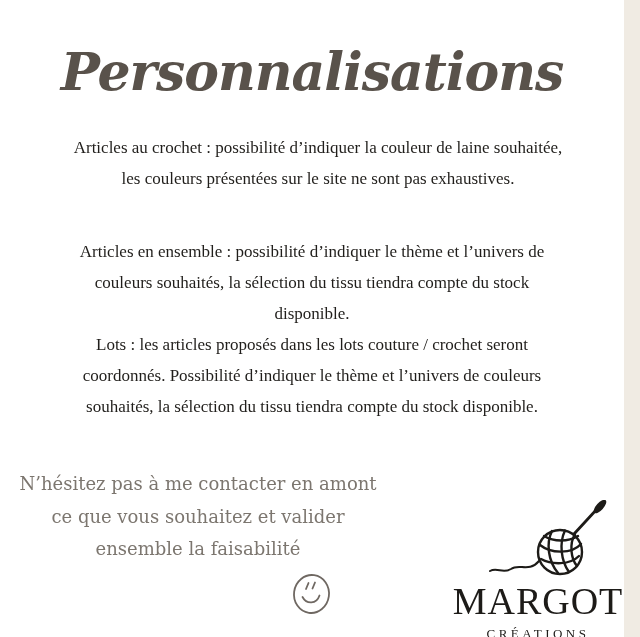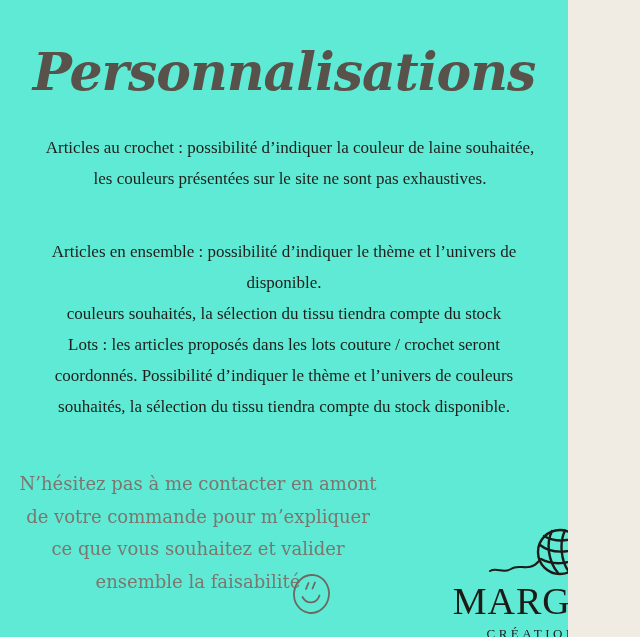--- a/index.html
+++ b/index.html
@@ -1,16 +1,16 @@
 <!DOCTYPE html>
 <html><head>
 <meta charset="utf-8">
 <style>
   html,body{margin:0;padding:0;background:#f0ebe3;}
-  .page{position:relative;width:568px;height:637px;background:#5eead4;overflow:hidden;
+  .page{position:relative;width:624px;height:637px;background:#ffffff;overflow:hidden;
         font-family:"Liberation Serif",serif;}
 
   .title{position:absolute;top:6px;left:0;width:100%;text-align:center;
          font-family:"DejaVu Serif",serif;font-style:italic;font-weight:bold;
          font-size:52px;letter-spacing:-1px;color:#59524b;}
 
   .para{position:absolute;left:0;width:100%;text-align:center;
         color:#201e1b;font-size:17px;line-height:31px;
         font-family:"Liberation Serif",serif;}
   .para .line{white-space:nowrap;}
@@ -40,33 +40,32 @@
 
   <h1 class="title">Personnalisations</h1>
 
   <div class="para para-crochet">
     <div class="line">Articles au crochet : possibilité d’indiquer la couleur de laine souhaitée,</div>
     <div class="line">les couleurs présentées sur le site ne sont pas exhaustives.</div>
   </div>
 
   <div class="para para-couture">
     <div class="line">Articles en ensemble : possibilité d’indiquer le thème et l’univers de</div>
+    <div class="line">couleurs souhaités, la sélection du tissu tiendra compte du stock</div>
     <div class="line">disponible.</div>
-    <div class="line">couleurs souhaités, la sélection du tissu tiendra compte du stock</div>
   </div>
 
   <div class="para para-lots">
     <div class="line">Lots : les articles proposés dans les lots couture / crochet seront</div>
     <div class="line">coordonnés. Possibilité d’indiquer le thème et l’univers de couleurs</div>
     <div class="line">souhaités, la sélection du tissu tiendra compte du stock disponible.</div>
   </div>
 
   <div class="note">
     <div class="line">N’hésitez pas à me contacter en amont</div>
-    <div class="line">de votre commande pour m’expliquer</div>
     <div class="line">ce que vous souhaitez et valider</div>
     <div class="line">ensemble la faisabilité</div>
   </div>
 
   <svg class="smiley" viewBox="0 0 46 48" fill="none" stroke="#6f6862" stroke-width="1.8" stroke-linecap="round">
     <ellipse cx="22.5" cy="24" rx="17.5" ry="19" transform="rotate(8 22.5 24)"></ellipse>
     <path d="M19.5 13 L17 19"></path>
     <path d="M26 12.5 L23.5 18.5"></path>
     <path d="M13.5 27 C17.5 34.5 27.5 34.5 30.5 25.5"></path>
   </svg>

